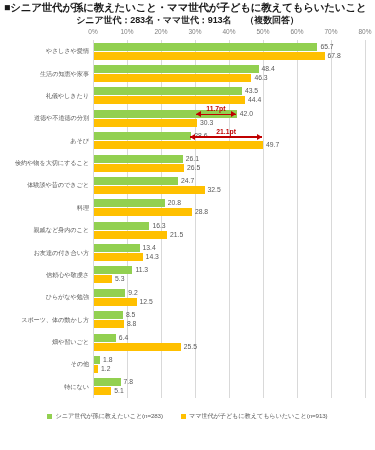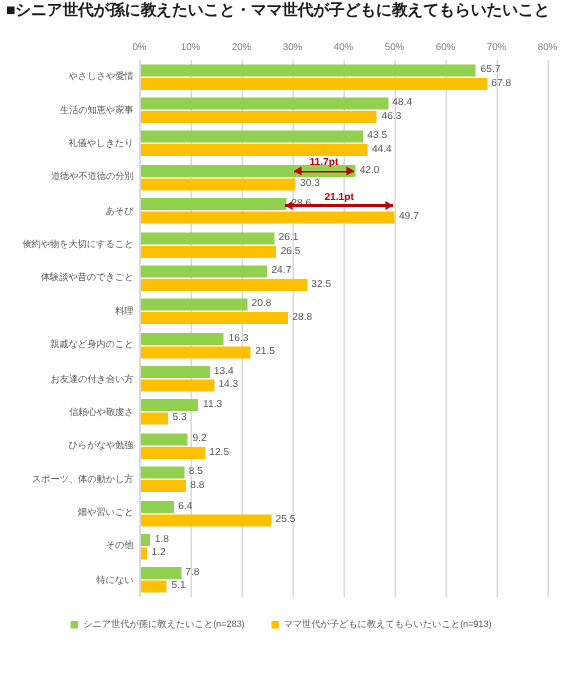--- a/index.html
+++ b/index.html
@@ -181,20 +181,23 @@
     letter-spacing: -0.1px;
   }
 </style>
 </head>
 <body>
 
 <div id="page">
 
   <div class="title-block">
     <div class="title-main">■シニア世代が孫に教えたいこと・ママ世代が子どもに教えてもらいたいこと</div>
+    <div class="title-sub">
+      <span>シニア世代：283名・ママ世代：913名</span><span class="spacer"></span><span>（複数回答）</span>
+    </div>
   </div>
 
   <div id="plot">
     <div class="axis-left-line"></div>
     <div id="gridlines">
         <div class="gridline" style="left: 0px;"></div>
         <div class="gridline" style="left: 34px;"></div>
         <div class="gridline" style="left: 68px;"></div>
         <div class="gridline" style="left: 102px;"></div>
         <div class="gridline" style="left: 136px;"></div>

